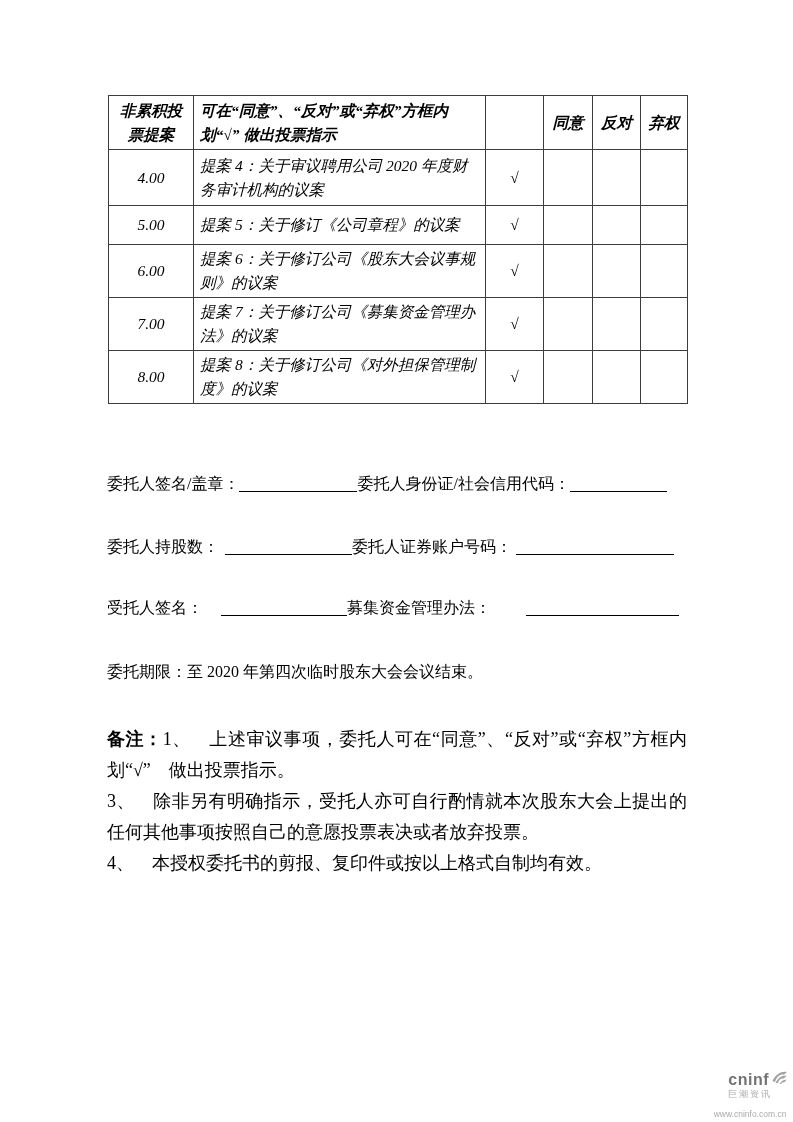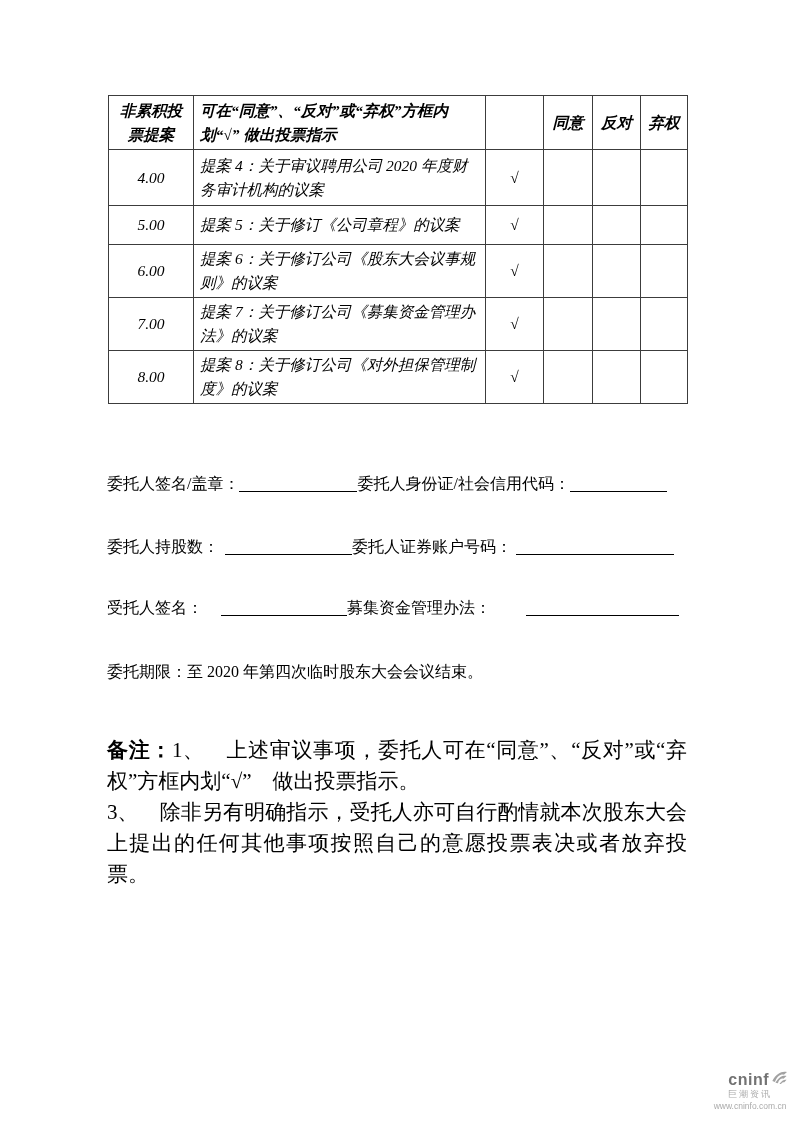--- a/index.html
+++ b/index.html
@@ -39,39 +39,39 @@
     font-size:16px;white-space:nowrap;line-height:22px;
   }
   .blank{
     display:inline-block;
     border-bottom:1px solid #000;
     height:16px;vertical-align:-3px;
   }
   
   .notes{
     position:absolute;left:107px;top:724px;width:580px;
-    font-size:21px;line-height:31px;text-align:justify;margin-top:11px;
+    font-size:18px;line-height:31px;text-align:justify;
   }
   .notes p{margin:0;}
   .notes .bold{font-weight:bold;}
   
   .footer{
     position:absolute;left:710px;top:1069px;width:80px;
     color:#a9a9a9;text-align:center;line-height:1;
     font-family:"Liberation Sans","DejaVu Sans",sans-serif;
   }
   .footer .brandrow{
     display:flex;align-items:flex-end;justify-content:flex-end;
     gap:1px;padding-right:2px;
   }
   .footer .brand{
     font-weight:bold;font-size:16px;letter-spacing:0.5px;color:#737373;
   }
   .footer .cn{font-size:9px;letter-spacing:2px;margin-top:2px;color:#ababab;}
-  .footer .url{font-size:8.5px;margin-top:3px;white-space:nowrap;color:#ababab;}
+  .footer .url{font-size:8.5px;margin-top:11px;white-space:nowrap;color:#ababab;}
 </style>
 </head>
 <body>
 
 <div class="page">
 
   <table class="vote">
     <colgroup>
       <col style="width:85px">
         <col style="width:292px">
@@ -146,20 +146,21 @@
     <span>受托人签名：</span><span class="blank" style="width:126px;margin-left:18px"></span><span>募集资金管理办法：</span><span class="blank" style="width:153px;margin-left:35px"></span>
   </div>
 
   <div class="line" style="top:661px">
     <span>委托期限：至 2020 年第四次临时股东大会会议结束。</span>
   </div>
 
   <div class="notes">
     <p><span class="bold">备注：</span><span>1、　上述审议事项，委托人可在“同意”、“反对”或“弃权”方框内划“√”　做出投票指示。</span></p>
     <p><span>3、　除非另有明确指示，受托人亦可自行酌情就本次股东大会上提出的任何其他事项按照自己的意愿投票表决或者放弃投票。</span></p>
+    <p><span>4、　本授权委托书的剪报、复印件或按以上格式自制均有效。</span></p>
   </div>
 
   <div class="footer">
     <div class="brandrow">
       <span class="brand">cninf</span>
       <span>
         <svg width="18" height="16" viewBox="0 0 20 18">
           <g fill="#a2a2a2">
             <path d="M2.5,13.5 C7,4.5 14,2 19,3.5 L15.5,6.5 C12,5.5 8,8 5.5,14.5 Z"></path>
             <path d="M6,15.5 C10,8.5 15,7 18.5,8 L15,11 C12.5,10.2 10,11.8 8.8,16 Z"></path>

